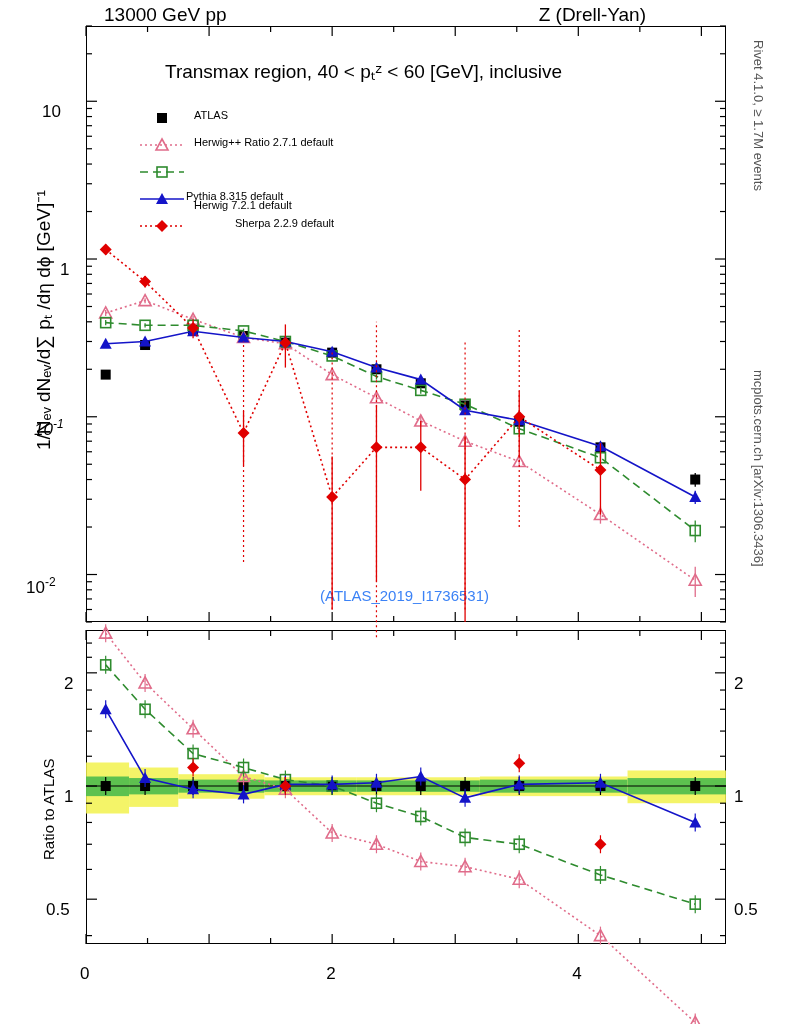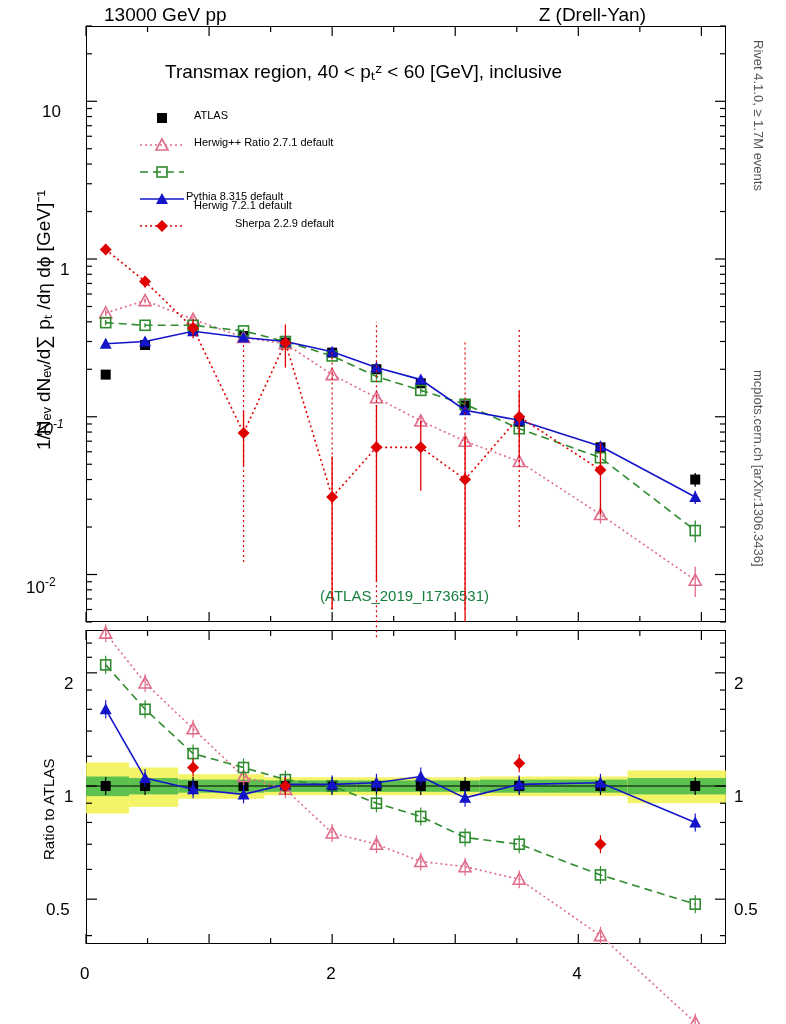--- a/index.html
+++ b/index.html
@@ -12,21 +12,21 @@
   
   .frame{position:absolute;border:1.5px solid #000;background:#fff;box-sizing:border-box;}
   #main-frame{left:86px;top:26px;width:640px;height:596px;}
   #ratio-frame{left:86px;top:630px;width:640px;height:314px;}
   .ticklabel{position:absolute;font-size:17px;white-space:nowrap;margin-top:12px;}
 
   svg{position:absolute;left:0;top:0;overflow:visible;}
 
   .legend-text{position:absolute;font-size:11px;white-space:nowrap;}
 
-  .watermark{position:absolute;font-size:15px;color:#15803d;white-space:nowrap;}
+  .watermark{position:absolute;font-size:15px;color:#3b82f6;white-space:nowrap;}
 
   .axis-title{position:absolute;font-size:19px;white-space:nowrap;}
   .rot{position:absolute;transform-origin:left top;white-space:nowrap;}
 </style>
 </head>
 <body>
 
 <div id="root">
 
   <div class="lbl hdr" style="left:104px;top:4px;">13000 GeV pp</div>

